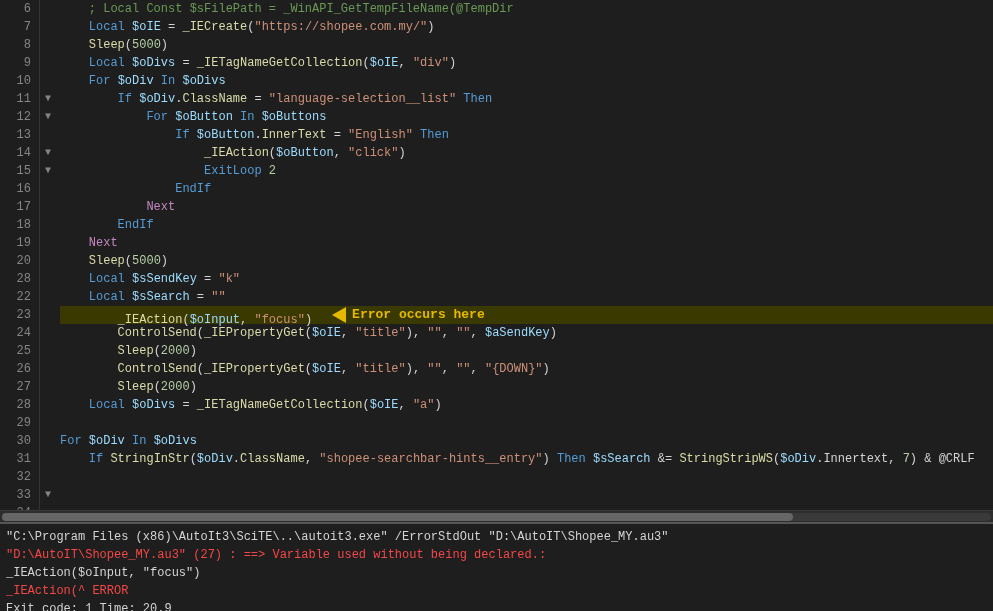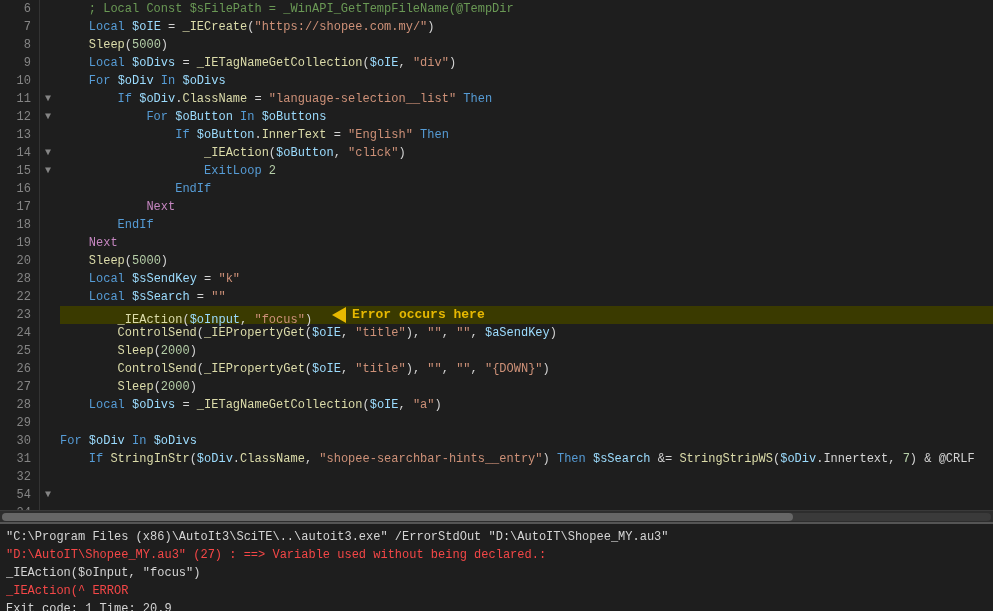--- a/index.html
+++ b/index.html
@@ -169,21 +169,21 @@
         <div class="line-number">23</div>
         <div class="line-number">24</div>
         <div class="line-number">25</div>
         <div class="line-number">26</div>
         <div class="line-number">27</div>
         <div class="line-number">28</div>
         <div class="line-number">29</div>
         <div class="line-number">30</div>
         <div class="line-number">31</div>
         <div class="line-number">32</div>
-        <div class="line-number">54</div>
+        <div class="line-number">33</div>
         <div class="line-number">34</div>
       </div>
     <div class="fold-gutter" id="fold-gutter">
         <div class="fold-icon"></div>
         <div class="fold-icon"></div>
         <div class="fold-icon"></div>
         <div class="fold-icon"></div>
         <div class="fold-icon"></div>
         <div class="fold-icon">▼</div>
         <div class="fold-icon">▼</div>

